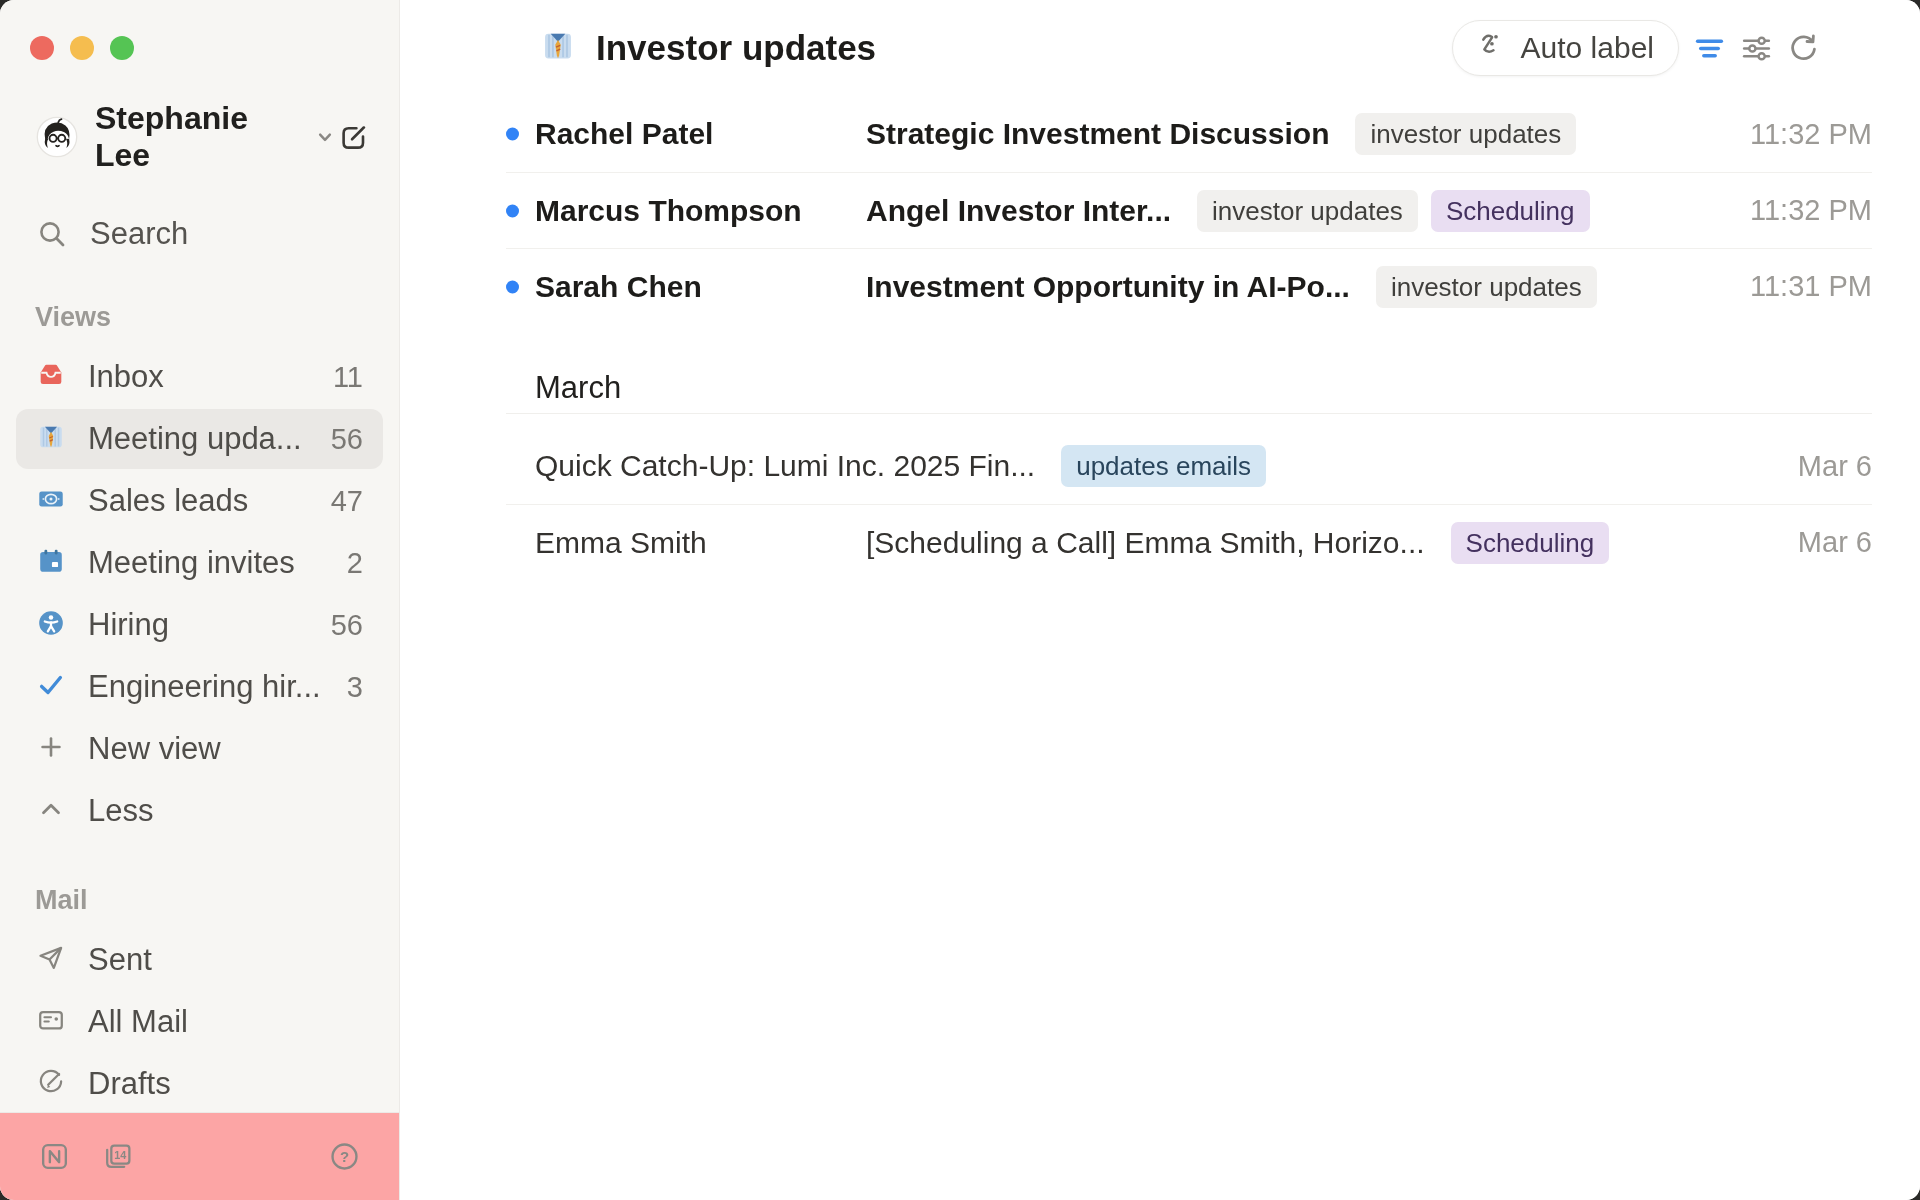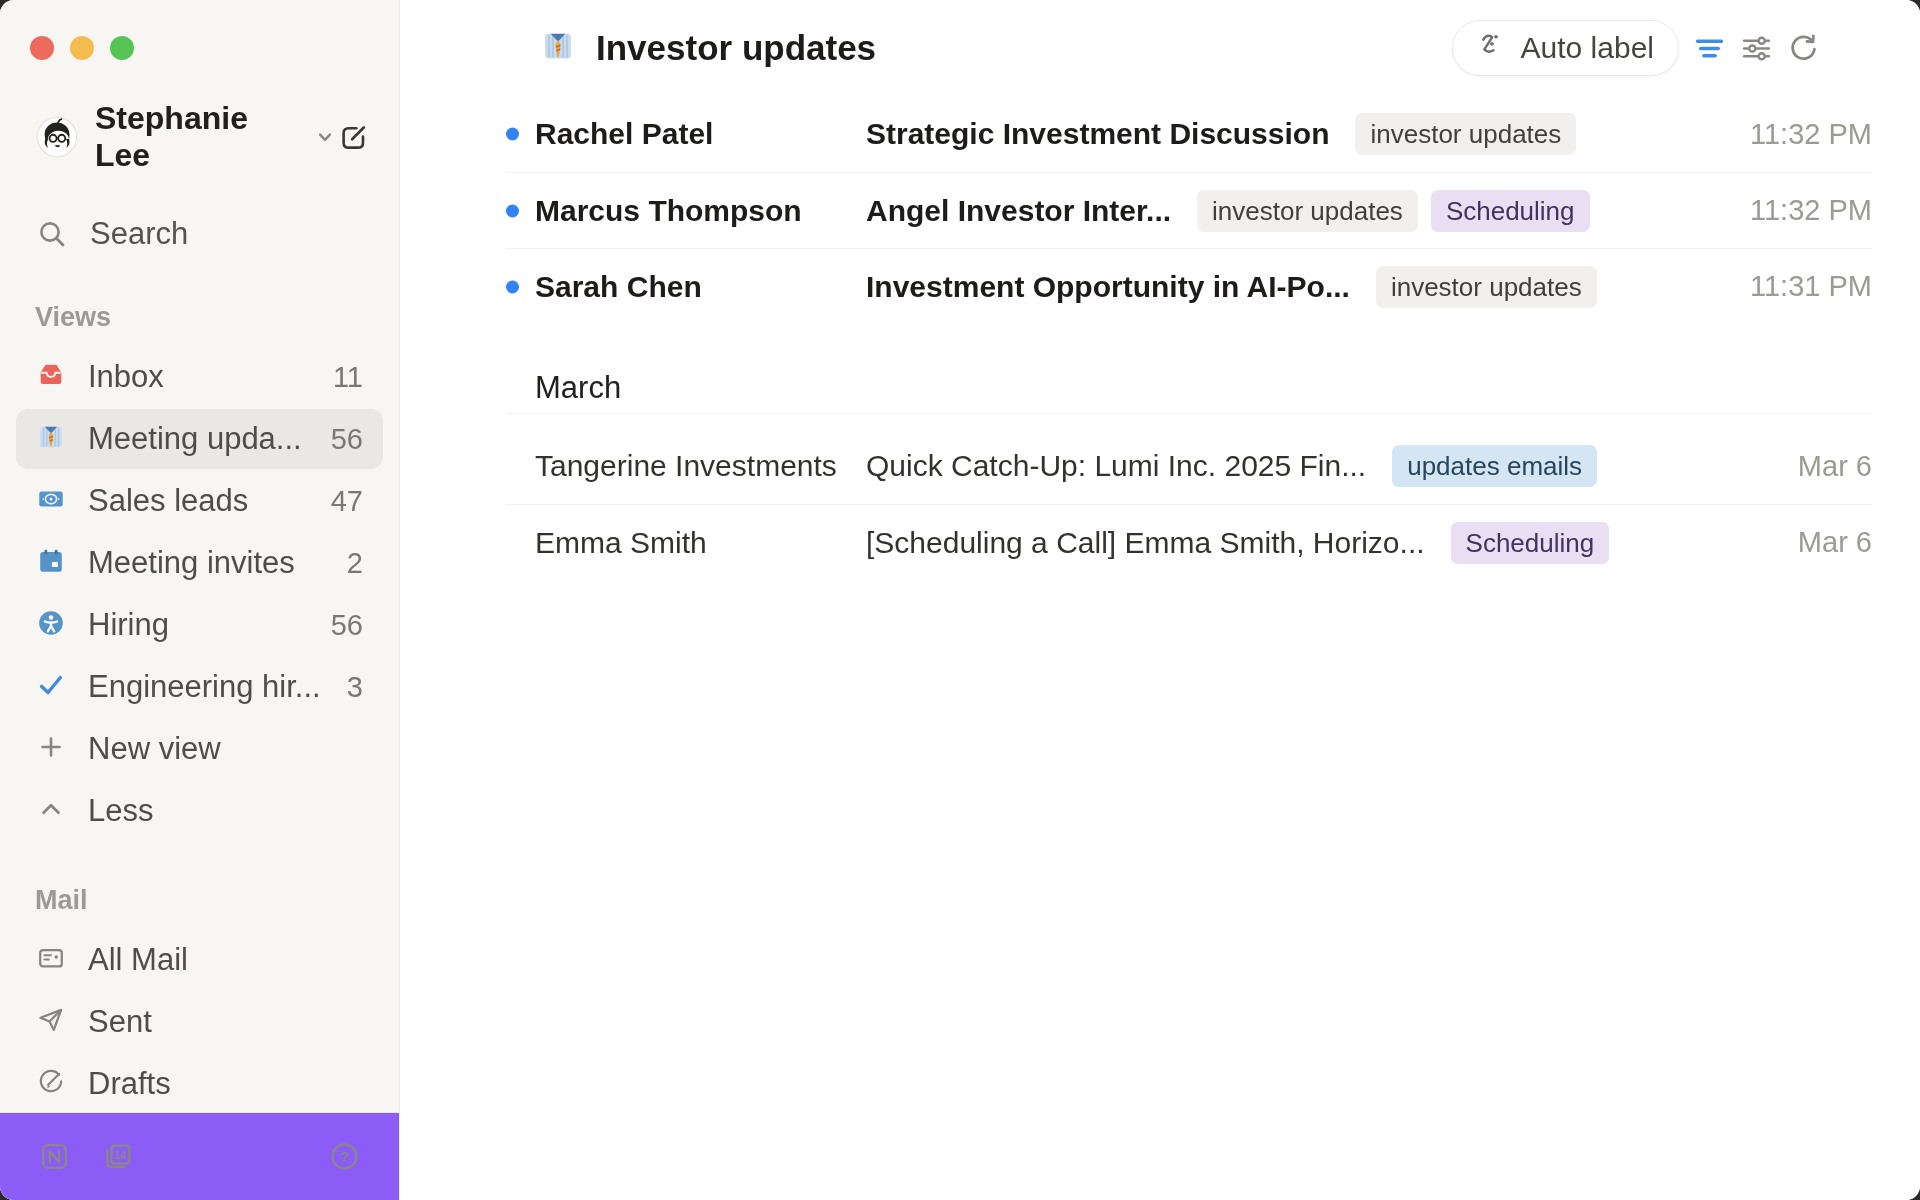--- a/index.html
+++ b/index.html
@@ -21,21 +21,21 @@
   .compose svg{width:31px;height:31px;}
   .search-row{display:flex;align-items:center;gap:22px;margin:36px 16px 0 16px;padding:0 20px;height:48px;border-radius:12px;}
   .search-row svg{width:32px;height:32px;}
   .search-label{font-size:31px;color:#55534F;}
   .side-label{margin:44px 16px 14px 35px;font-size:27px;font-weight:700;color:#9C9A96;}
   .side-item{display:flex;align-items:center;height:60px;margin:2px 16px;padding:0 20px;border-radius:12px;gap:22px;}
   .side-item.selected{background:#EAE8E5;}
   .side-item svg{width:30px;height:30px;flex:none;}
   .side-text{font-size:31px;color:#4F4D49;white-space:nowrap;overflow:hidden;}
   .side-count{margin-left:auto;font-size:29px;color:#7A7874;}
-  .side-bottom{position:absolute;left:0;right:0;bottom:0;height:88px;border-top:1px solid #ECEAE7;display:flex;align-items:center;padding:0 38px;gap:30px;background:#8b5cf6;}
+  .side-bottom{position:absolute;left:0;right:0;bottom:0;height:88px;border-top:1px solid #ECEAE7;display:flex;align-items:center;padding:0 38px;gap:30px;background:#fca5a5;}
   .side-bottom svg{width:37px;height:37px;display:block;}
   .help{margin-left:auto;}
 
   
   .main{flex:1;position:relative;background:#fff;min-width:0;}
   .main-header{height:96px;display:flex;align-items:center;padding:0 100px 0 140px;}
   .title-wrap{display:flex;align-items:center;gap:20px;}
   .title-wrap svg{width:36px;height:36px;}
   .page-title{font-size:35px;font-weight:700;color:#1D1C1A;margin:0;}
   .controls{margin-left:auto;display:flex;align-items:center;gap:14px;}
@@ -187,34 +187,34 @@
         <div class="side-item">
         <span class="side-icon"><svg viewBox="0 0 32 32">
               <path d="M8 20 L16 12 L24 20" stroke="#87857F" stroke-width="3" fill="none" stroke-linecap="round" stroke-linejoin="round"></path>
             </svg></span>
         <span class="side-text">Less</span>
 
       </div>
         <div class="side-label">Mail</div>
         <div class="side-item">
         <span class="side-icon"><svg viewBox="0 0 32 32">
+              <path d="M4.8 13.6 L26.8 5.2 L19 26.6 L14.4 17.6 Z" fill="none" stroke="#87857F" stroke-width="2.4" stroke-linejoin="round"></path>
+              <line x1="26.8" y1="5.2" x2="14.4" y2="17.6" stroke="#87857F" stroke-width="2.4"></line>
+            </svg></span>
+        <span class="side-text">Sent</span>
+
+      </div>
+        <div class="side-item">
+        <span class="side-icon"><svg viewBox="0 0 32 32">
               <rect x="4.5" y="7.5" width="23" height="17.5" rx="3" stroke="#87857F" stroke-width="2.4" fill="none"></rect>
               <line x1="9" y1="13" x2="16" y2="13" stroke="#87857F" stroke-width="2.2" stroke-linecap="round"></line>
               <line x1="9" y1="17.6" x2="13.6" y2="17.6" stroke="#87857F" stroke-width="2.2" stroke-linecap="round"></line>
               <circle cx="21.6" cy="15" r="1.9" fill="#87857F"></circle>
             </svg></span>
         <span class="side-text">All Mail</span>
-
-      </div>
-        <div class="side-item">
-        <span class="side-icon"><svg viewBox="0 0 32 32">
-              <path d="M4.8 13.6 L26.8 5.2 L19 26.6 L14.4 17.6 Z" fill="none" stroke="#87857F" stroke-width="2.4" stroke-linejoin="round"></path>
-              <line x1="26.8" y1="5.2" x2="14.4" y2="17.6" stroke="#87857F" stroke-width="2.4"></line>
-            </svg></span>
-        <span class="side-text">Sent</span>
 
       </div>
         <div class="side-item">
         <span class="side-icon"><svg viewBox="0 0 32 32">
               <path d="M24.6 8.4 A10.8 10.8 0 1 0 26.8 15.4" fill="none" stroke="#87857F" stroke-width="2.4" stroke-linecap="round"></path>
               <line x1="13" y1="19" x2="24.6" y2="7.4" stroke="#87857F" stroke-width="2.4" stroke-linecap="round"></line>
               <path d="M13 19 l-1.2 3.4 l3.4 -1.2 Z" fill="#87857F"></path>
             </svg></span>
         <span class="side-text">Drafts</span>
 
@@ -327,21 +327,20 @@
           <span class="tag gray">investor updates</span>
         </span>
         <span class="spacer"></span>
         <span class="time">11:31 PM</span>
       </div>
         </div>
         <div class="group-label">March</div>
         <div class="rows">
           <div class="row read">
 
-        <span class="sender">Tangerine Investments</span>
         <span class="subject">Quick Catch-Up: Lumi Inc. 2025 Fin...</span>
         <span class="tags">
           <span class="tag blue">updates emails</span>
         </span>
         <span class="spacer"></span>
         <span class="time">Mar 6</span>
       </div>
           <div class="row read">
 
         <span class="sender">Emma Smith</span>

